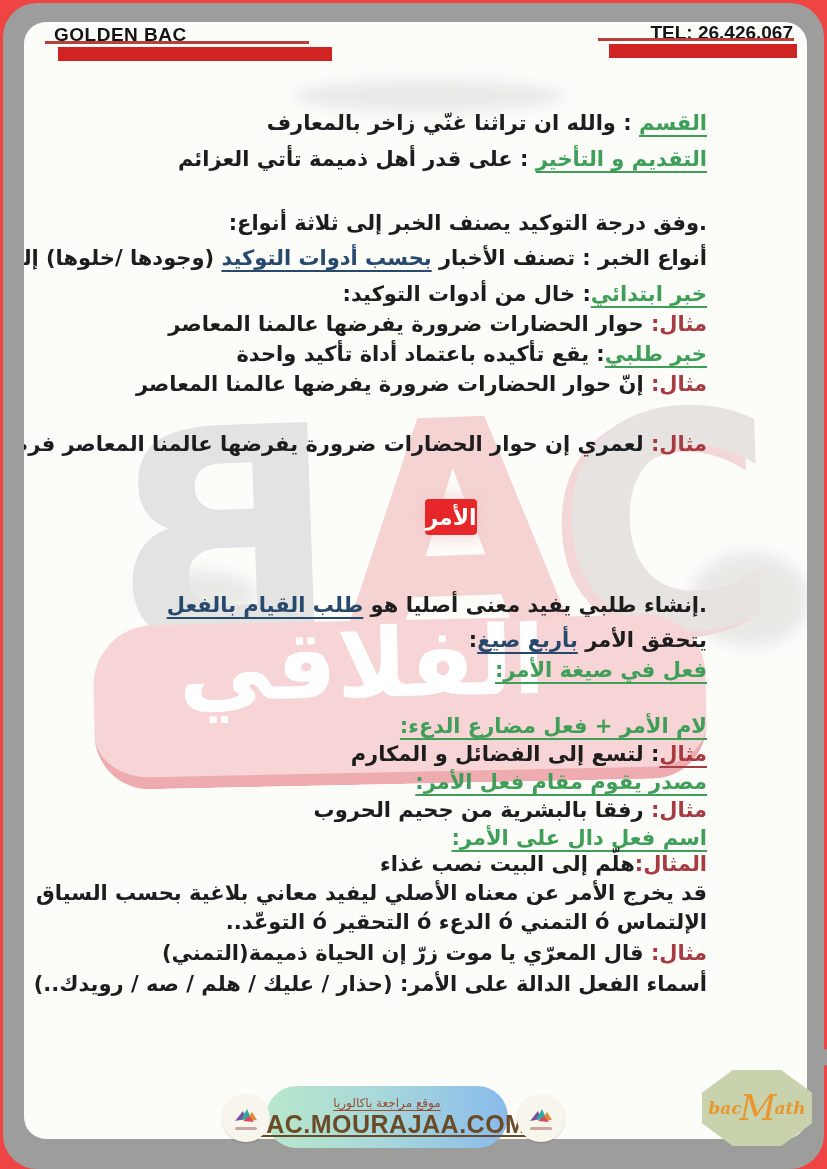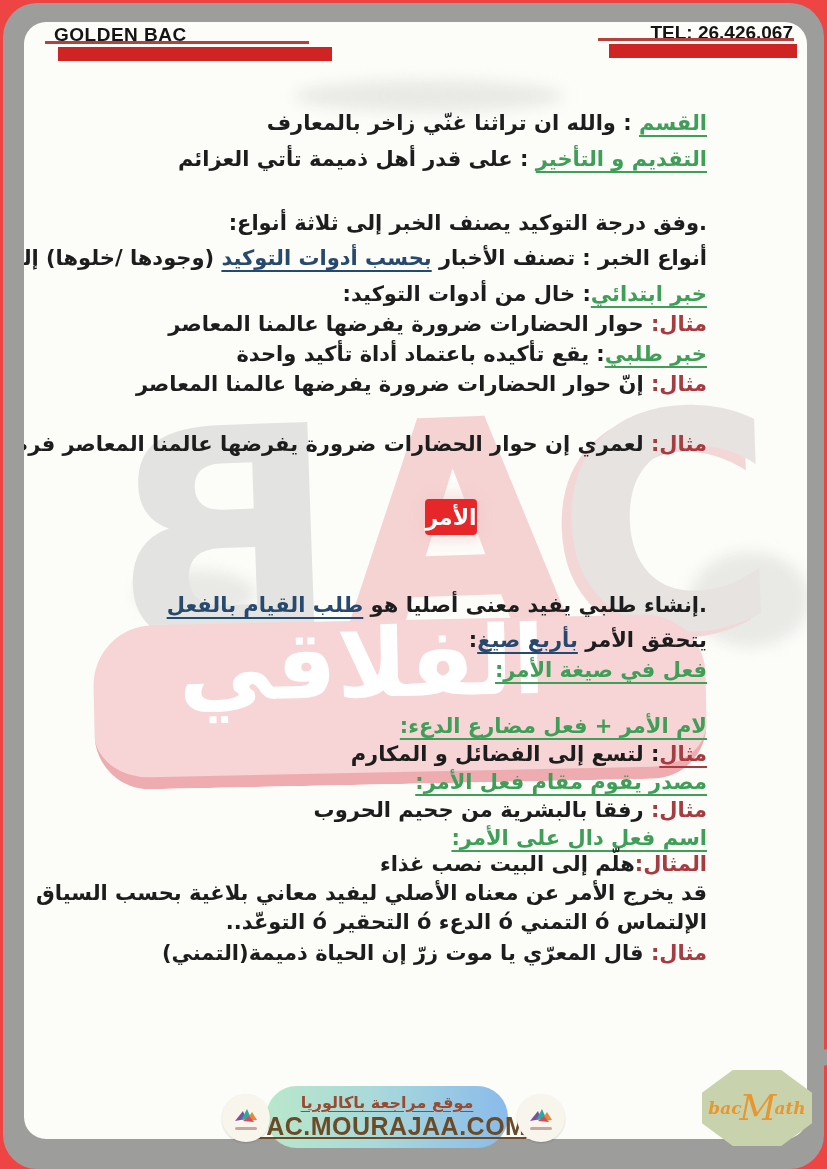--- a/index.html
+++ b/index.html
@@ -57,21 +57,21 @@
   .seg-gu{color:#3f9f58;text-decoration:underline;text-underline-offset:5px;}
   .seg-r {color:#a63b41;}
   .seg-ru{color:#a63b41;text-decoration:underline;text-underline-offset:5px;}
   .seg-nu{color:#27496e;text-decoration:underline;text-underline-offset:5px;}
 
   
   .pill{position:absolute;left:266px;top:1086px;width:242px;height:62px;
         border-radius:31px;background:linear-gradient(90deg,#b9e7cb 0%,#a9d9da 45%,#8abbeb 100%);
         display:flex;flex-direction:column;align-items:center;justify-content:center;
         z-index:6;}
-  .pill-l1{font-size:16px;font-weight:bold;color:#9a4a31;direction:rtl;
+  .pill-l1{font-size:12px;font-weight:normal;color:#9a4a31;direction:rtl;
            text-decoration:underline;text-underline-offset:3px;}
   .pill-l2{font-size:25px;font-weight:bold;color:#6b4b27;letter-spacing:.5px;
            text-decoration:underline;font-family:"Liberation Sans",sans-serif;}
   .logo-circle{position:absolute;width:48px;height:48px;border-radius:50%;
                background:#f7f5ec;z-index:6;display:flex;flex-direction:column;
                align-items:center;justify-content:center;box-shadow:0 1px 2px rgba(0,0,0,.15);}
   .lc-left{left:222px;top:1094px;}
   .lc-right{left:517px;top:1094px;}
   .logo-circle .bars{width:22px;height:3px;background:#c9a6a0;margin-top:2px;border-radius:2px;}
   .octagon{position:absolute;left:702px;top:1070px;width:110px;height:76px;
@@ -124,20 +124,21 @@
         <div class="tline" style="top: 635px;"><span class="seg-gu">فعل في صيغة الأمر:</span></div>
         <div class="tline" style="top: 691px;"><span class="seg-gu">لام الأمر + فعل مضارع الدعء:</span></div>
         <div class="tline" style="top: 719px;"><span class="seg-ru">مثال</span><span class="seg-b">: لتسع إلى الفضائل و المكارم</span></div>
         <div class="tline" style="top: 747px; margin-left: 40px;"><span class="seg-gu">مصدر يقوم مقام فعل الأمر:</span></div>
         <div class="tline" style="top: 775px;"><span class="seg-r">مثال:</span><span class="seg-b"> رفقا بالبشرية من جحيم الحروب</span></div>
         <div class="tline" style="top: 803px;"><span class="seg-gu">اسم فعل دال على الأمر:</span></div>
         <div class="tline" style="top: 829px;"><span class="seg-r">المثال:</span><span class="seg-b">هلّم إلى البيت نصب غذاء</span></div>
         <div class="tline" style="top: 858px;"><span class="seg-b">قد يخرج الأمر عن معناه الأصلي ليفيد معاني بلاغية بحسب السياق</span></div>
         <div class="tline" style="top: 887px;"><span class="seg-b">الإلتماس ó التمني ó الدعء ó التحقير ó التوعّد..</span></div>
         <div class="tline" style="top: 918px;"><span class="seg-r">مثال:</span><span class="seg-b"> قال المعرّي يا موت زرّ إن الحياة ذميمة(التمني)</span></div>
+        <div class="tline" style="top: 949px;"><span class="seg-b">أسماء الفعل الدالة على الأمر: (حذار / عليك / هلم / صه / رويدك..)</span></div>
       </div>
   </div>
 
   <div class="pill">
     <div class="pill-l1">موقع مراجعة باكالوريا</div>
     <div class="pill-l2">BAC.MOURAJAA.COM</div>
   </div>
 
   <div class="logo-circle lc-left">
     <svg width="26" height="18" viewBox="0 0 26 18">

